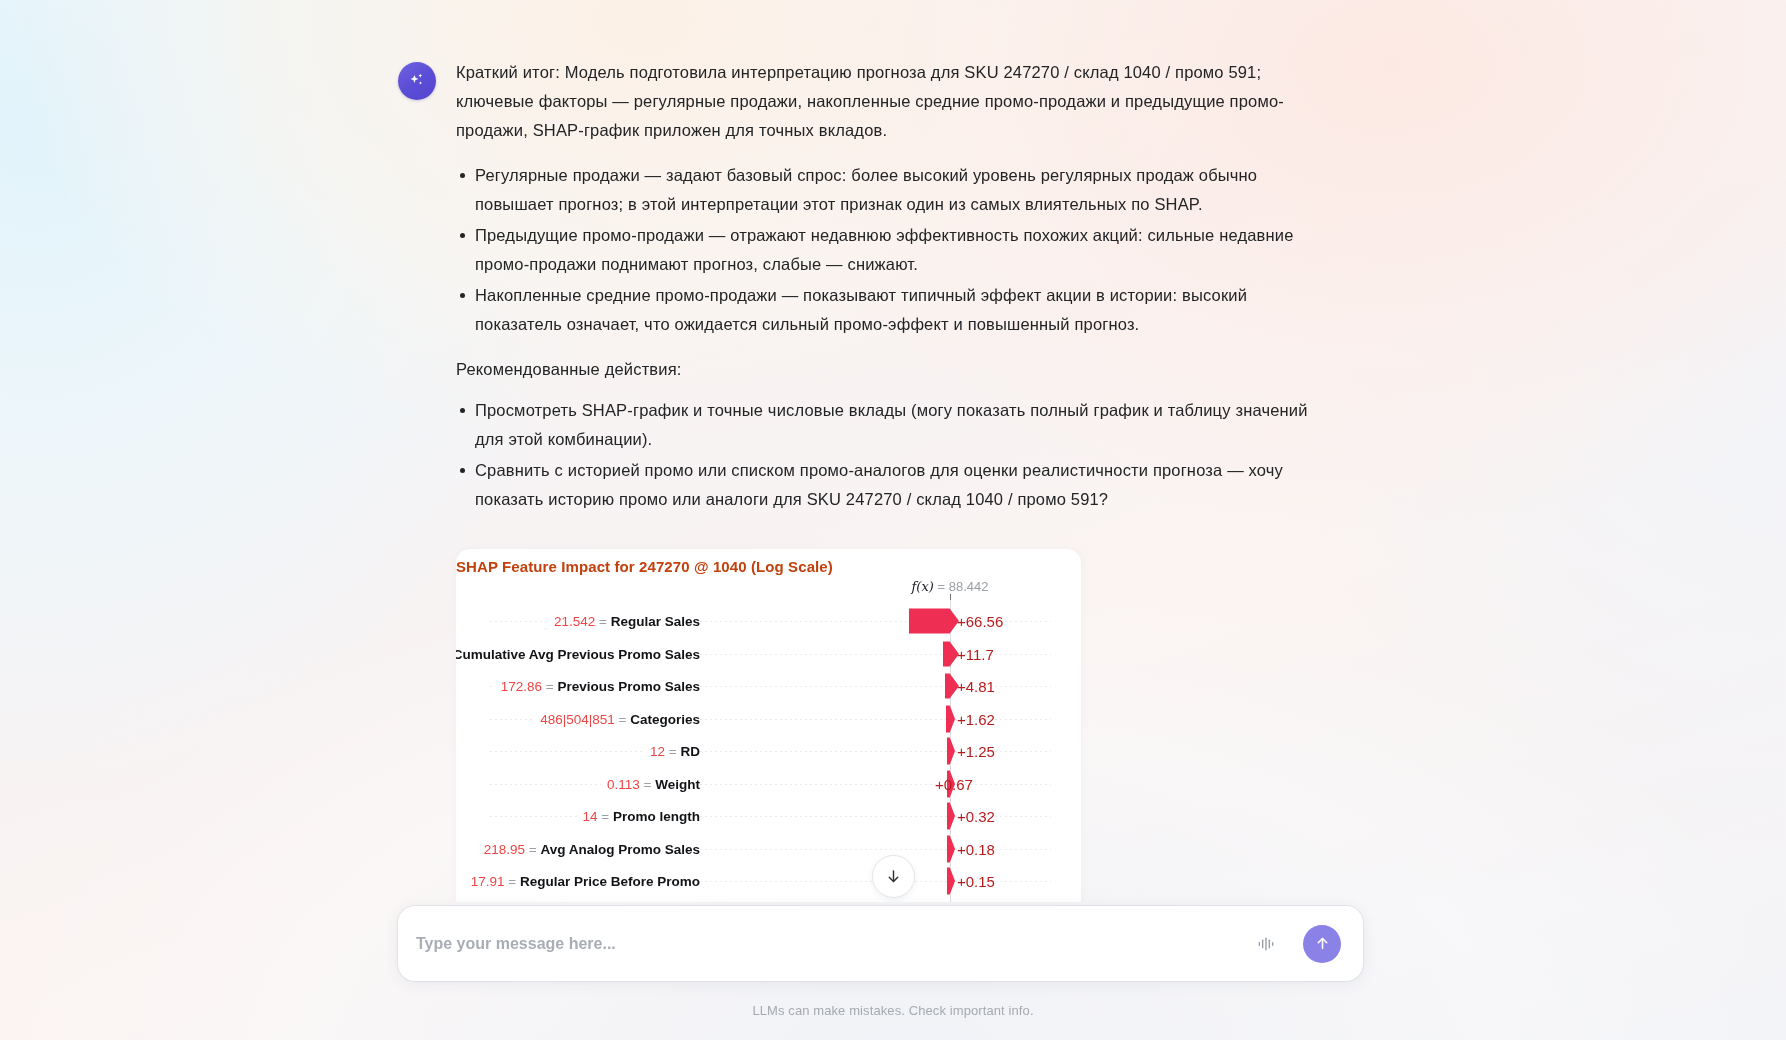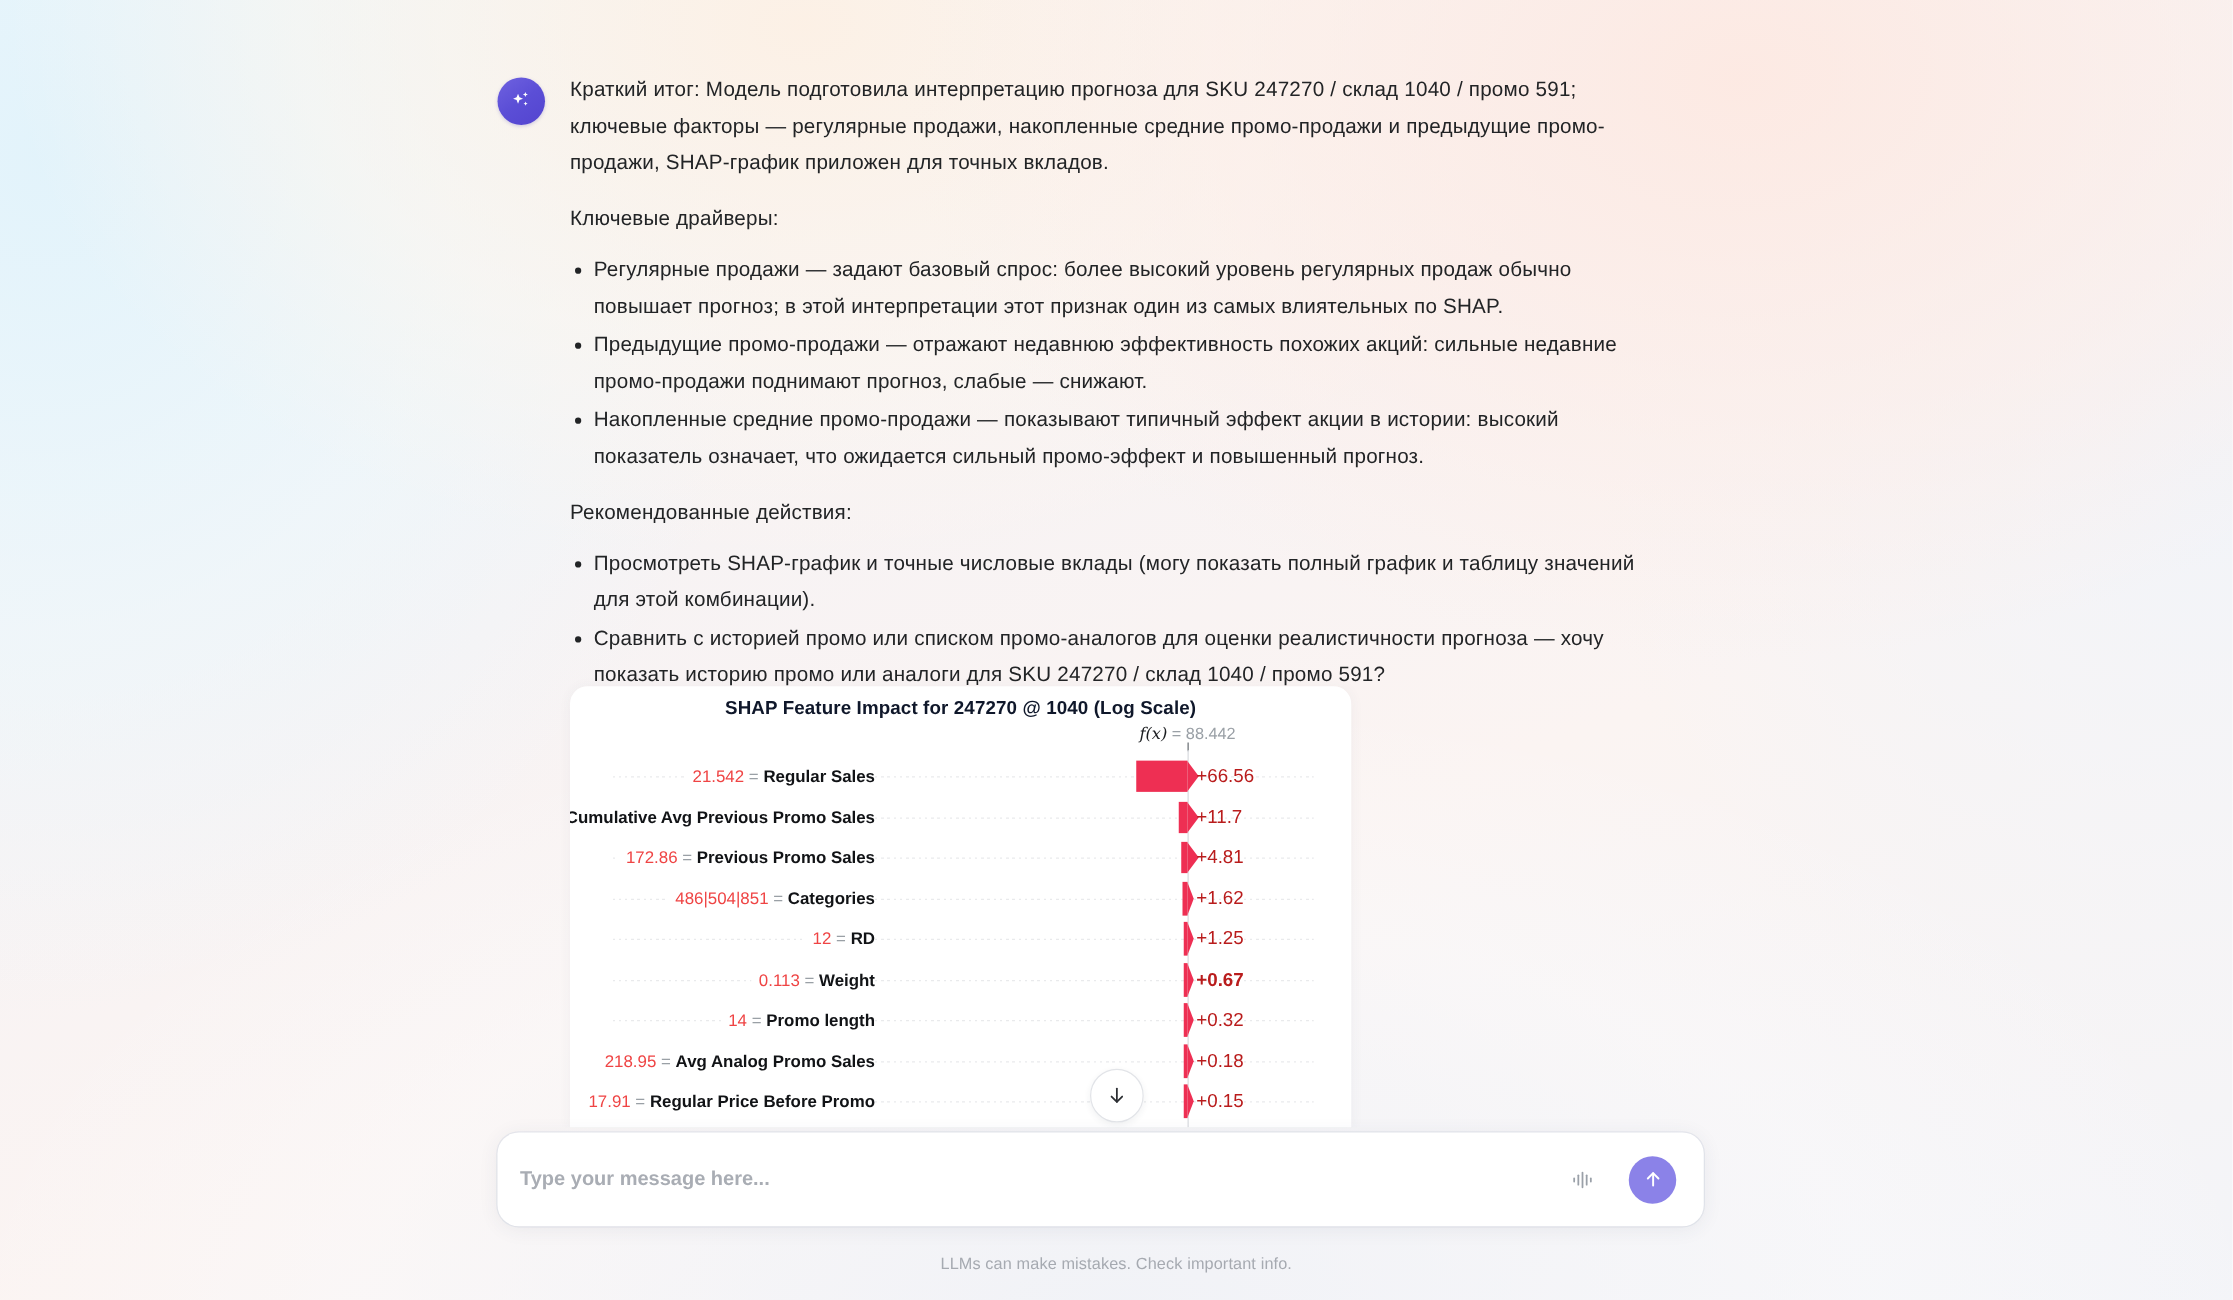--- a/index.html
+++ b/index.html
@@ -94,24 +94,24 @@
     background: #ffffff;
     border-radius: 14px 14px 0 0;
     box-shadow: 0 1px 10px rgba(60,70,90,0.05);
     overflow: hidden;
   }
 
   #chart-title {
     position: absolute;
     top: 9px;
     left: 0; right: 0;
-    text-align: center;
+    text-align: left;
     font-size: 15px;
     font-weight: bold;
-    color: #0f172a;
+    color: #c2410c;
     letter-spacing: 0.1px;
   }
 
   #fx-label {
     position: absolute;
     top: 30px;
     left: 494px;
     transform: translateX(-50%);
     font-size: 13px;
     color: #9aa0a6;
@@ -306,21 +306,20 @@
       <svg width="22" height="22" viewBox="0 0 24 24">
         <path d="M9.2 5.4l1.25 3.1 3.1 1.25-3.1 1.25-1.25 3.1-1.25-3.1-3.1-1.25 3.1-1.25z" fill="#ffffff"></path>
         <path d="M15.6 4.0l0.62 1.55 1.55 0.62-1.55 0.62-0.62 1.55-0.62-1.55-1.55-0.62 1.55-0.62z" fill="#ffffff"></path>
         <path d="M15.8 12.3l0.52 1.3 1.3 0.52-1.3 0.52-0.52 1.3-0.52-1.3-1.3-0.52 1.3-0.52z" fill="#ffffff"></path>
       </svg>
     </div>
 
     <div id="message-body">
       <div class="para">Краткий итог: Модель подготовила интерпретацию прогноза для SKU 247270 / склад 1040 / промо 591; ключевые факторы — регулярные продажи, накопленные средние промо-продажи и предыдущие промо-продажи, SHAP-график приложен для точных вкладов.</div>
 
-      <div class="para tight">Ключевые драйверы:</div>
 
       <ul>
         <li>Регулярные продажи — задают базовый спрос: более высокий уровень регулярных продаж обычно повышает прогноз; в этой интерпретации этот признак один из самых влиятельных по SHAP.</li>
         <li>Предыдущие промо-продажи — отражают недавнюю эффективность похожих акций: сильные недавние промо-продажи поднимают прогноз, слабые — снижают.</li>
         <li>Накопленные средние промо-продажи — показывают типичный эффект акции в истории: высокий показатель означает, что ожидается сильный промо-эффект и повышенный прогноз.</li>
       </ul>
 
       <div class="para tight">Рекомендованные действия:</div>
 
       <ul>
@@ -374,21 +373,21 @@
           <div class="rowlabel"><span class="val">12</span><span class="eq"> = </span><span>RD</span></div>
           <div class="bar tiny" style="width: 3.25px; left: 490.75px;"></div>
           <div class="bar-arrow" style="left: 494px; border-top-width: 13.5px; border-bottom-width: 13.5px; border-left-width: 5px;"></div>
           <div class="barval" style="left: 501px;">+1.25</div>
         </div>
         <div class="row">
           <div class="gridline"></div>
           <div class="rowlabel"><span class="val">0.113</span><span class="eq"> = </span><span>Weight</span></div>
           <div class="bar tiny" style="width: 3px; left: 491px;"></div>
           <div class="bar-arrow" style="left: 494px; border-top-width: 13.5px; border-bottom-width: 13.5px; border-left-width: 5px;"></div>
-          <div class="barval" style="left: 501px; font-weight: bold;">+0.67</div>
+          <div class="barval" style="left: 479px;">+0.67</div>
         </div>
         <div class="row">
           <div class="gridline"></div>
           <div class="rowlabel"><span class="val">14</span><span class="eq"> = </span><span>Promo length</span></div>
           <div class="bar tiny" style="width: 3px; left: 491px;"></div>
           <div class="bar-arrow" style="left: 494px; border-top-width: 13.5px; border-bottom-width: 13.5px; border-left-width: 5px;"></div>
           <div class="barval" style="left: 501px;">+0.32</div>
         </div>
         <div class="row">
           <div class="gridline"></div>

